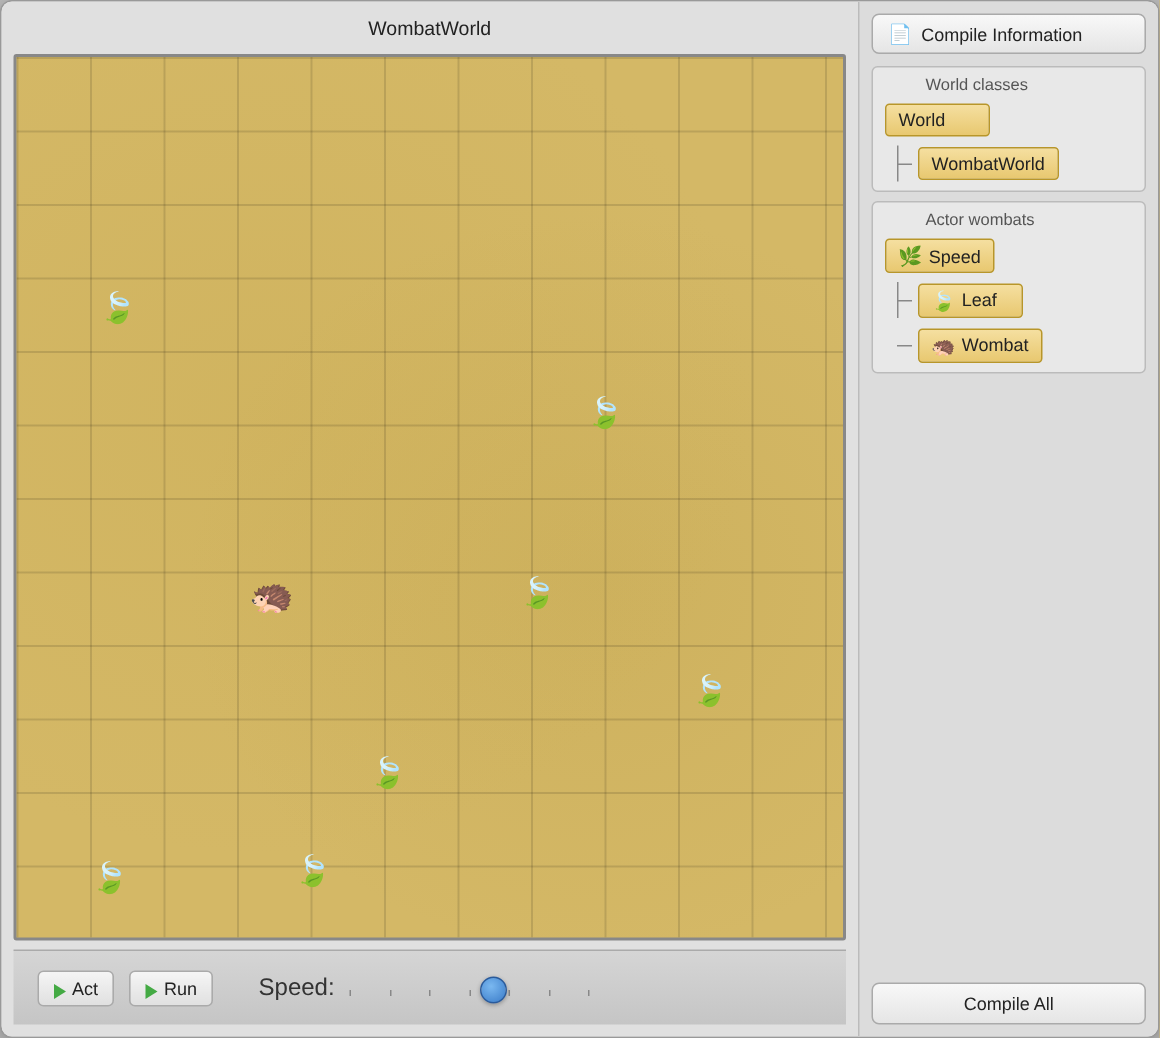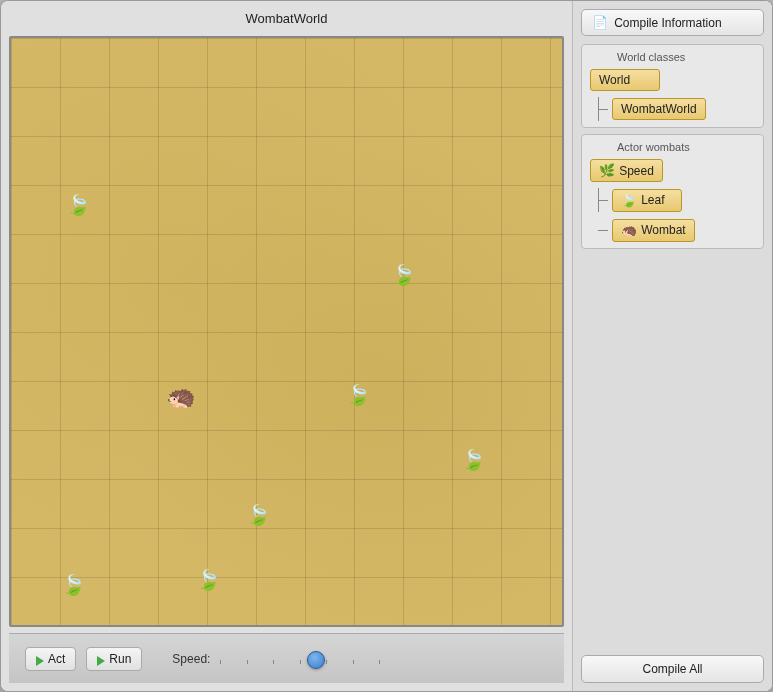--- a/index.html
+++ b/index.html
@@ -150,21 +150,21 @@
       width: 0;
       height: 0;
       border-top: 5px solid transparent;
       border-bottom: 5px solid transparent;
       border-left: 8px solid #4a4;
     }
 
     .speed-label {
       margin-left: 20px;
       color: #333;
-      font-size: 12px;
+      font-size: 16px;
     }
 
     .slider-track {
       flex: 1;
       max-width: 160px;
       height: 4px;
       background: #aaa;
       border-radius: 2px;
       position: relative;
       margin-top: 5px;

